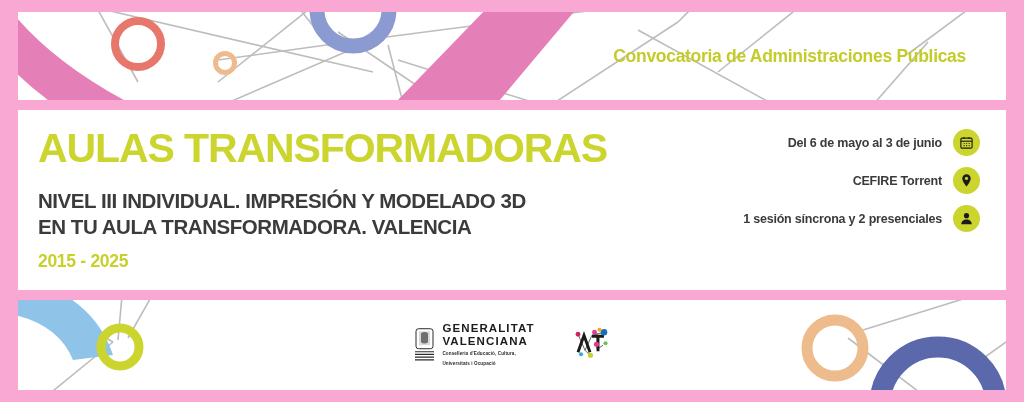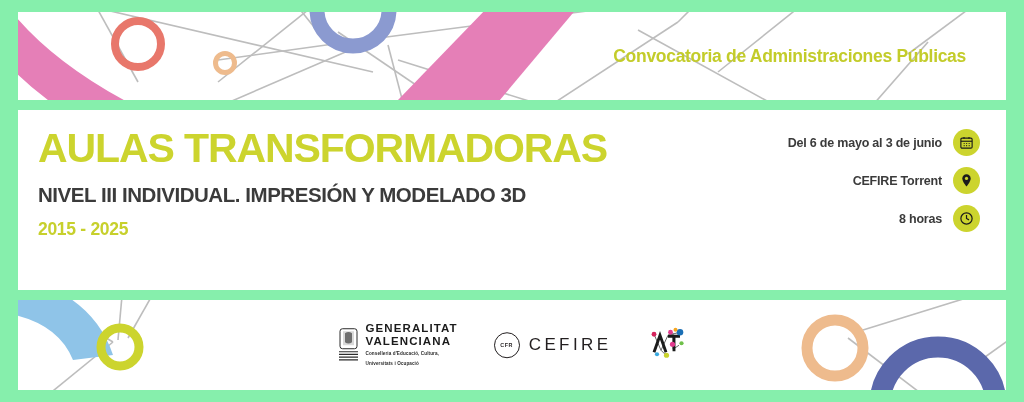--- a/index.html
+++ b/index.html
@@ -5,21 +5,21 @@
   * { margin:0; padding:0; box-sizing:border-box; }
   html,body { width:1024px; height:402px; }
   body {
     font-family:"Liberation Sans", sans-serif;
     background:#c9d22c;
     overflow:hidden;
   }
   .banner {
     position:relative;
     width:1024px; height:402px;
-    background:#86efac;
+    background:#f9a8d4;
   }
 
   
   .panel {
     position:absolute;
     left:18px; right:18px;
     background:#ffffff;
     overflow:hidden;
   }
   #panel-top    { top:12px;  height:88px;  }
@@ -54,21 +54,21 @@
     white-space:nowrap;
   }
   .sub-line {
     font-size:20.5px;
     font-weight:bold;
     color:#3b3b3b;
     letter-spacing:-0.45px;
     line-height:1.28;
     white-space:nowrap;
   }
-  .sub-line.first { margin-top:12px; }
+  .sub-line.first { margin-top:18px; }
   .years {
     margin-top:11px;
     font-size:17.5px;
     font-weight:bold;
     color:#c7d02c;
     letter-spacing:-0.3px;
   }
 
   
   .info-list {
@@ -186,20 +186,21 @@
       <circle cx="207" cy="51" r="9.5" fill="none" stroke="#eebb8d" stroke-width="5"></circle>
     </svg>
     <div class="strapline">Convocatoria de Administraciones Públicas</div>
   </div>
 
   <div class="panel" id="panel-middle">
 
     <div class="left-block">
       <div class="main-title">AULAS TRANSFORMADORAS</div>
       <div class="sub-line first">NIVEL III INDIVIDUAL. IMPRESIÓN Y MODELADO 3D</div>
+      <div class="sub-line">EN TU AULA TRANSFORMADORA. VALENCIA</div>
       <div class="years">2015 - 2025</div>
     </div>
 
     <div class="info-list">
 
       <div class="info-row">
         <span class="info-text">Del 6 de mayo al 3 de junio</span>
         <span class="info-icon">
           <svg width="15" height="15" viewBox="0 0 24 24" fill="none" stroke="#1b1b1b" stroke-width="1.8">
             <rect x="3" y="5" width="18" height="16" rx="2"></rect>
@@ -219,30 +220,30 @@
       <div class="info-row">
         <span class="info-text">CEFIRE Torrent</span>
         <span class="info-icon">
           <svg width="15" height="15" viewBox="0 0 24 24" fill="#1b1b1b">
             <path d="M12 2C8.3 2 5.3 5 5.3 8.7c0 4.9 6.7 12.9 6.7 12.9s6.7-8 6.7-12.9C18.7 5 15.7 2 12 2z"></path>
             <circle cx="12" cy="8.7" r="2.6" fill="#ccd42e"></circle>
           </svg>
         </span>
       </div>
 
-
       <div class="info-row">
-        <span class="info-text">8 horas</span>
+        <span class="info-text">1 sesión síncrona y 2 presenciales</span>
         <span class="info-icon">
-          <svg width="15" height="15" viewBox="0 0 24 24" fill="none" stroke="#1b1b1b" stroke-width="1.9">
-            <circle cx="12" cy="12" r="9"></circle>
-            <polyline points="12,6.5 12,12 16,14.2"></polyline>
+          <svg width="15" height="15" viewBox="0 0 24 24" fill="#1b1b1b">
+            <circle cx="12" cy="7.4" r="4.1"></circle>
+            <path d="M3.6 21c0-4.6 3.8-7.5 8.4-7.5s8.4 2.9 8.4 7.5z"></path>
           </svg>
         </span>
       </div>
+
 
     </div>
   </div>
 
   <div class="panel" id="panel-bottom">
     <svg class="deco" viewBox="0 0 988 90" preserveAspectRatio="none">
       <g stroke="#bdbdbd" stroke-width="1.6" fill="none">
         <path d="M40,10 L95,42"></path>
         <path d="M105,-15 L100,40"></path>
         <path d="M140,-15 L110,38"></path>
@@ -272,24 +273,20 @@
           </g>
         </svg>
         <div class="gva-text">
           <div class="gva-title">GENERALITAT</div>
           <div class="gva-title">VALENCIANA</div>
           <div class="gva-sub">Conselleria d'Educació, Cultura,</div>
           <div class="gva-sub">Universitats i Ocupació</div>
         </div>
       </div>
 
-      <div class="logo-cefire">
-        <span class="cfr-mark">CFR</span>
-        <span class="cefire-word">CEFIRE</span>
-      </div>
 
       <div>
         <svg width="40" height="34" viewBox="0 0 40 34">
           <g stroke="#555" stroke-width="0.9" fill="none">
             <line x1="7" y1="8" x2="14" y2="24"></line>
             <line x1="14" y1="24" x2="21" y2="9"></line>
             <line x1="21" y1="9" x2="33" y2="6"></line>
             <line x1="26" y1="7" x2="26" y2="23"></line>
             <line x1="14" y1="24" x2="19" y2="29"></line>
             <line x1="26" y1="23" x2="32" y2="19"></line>

